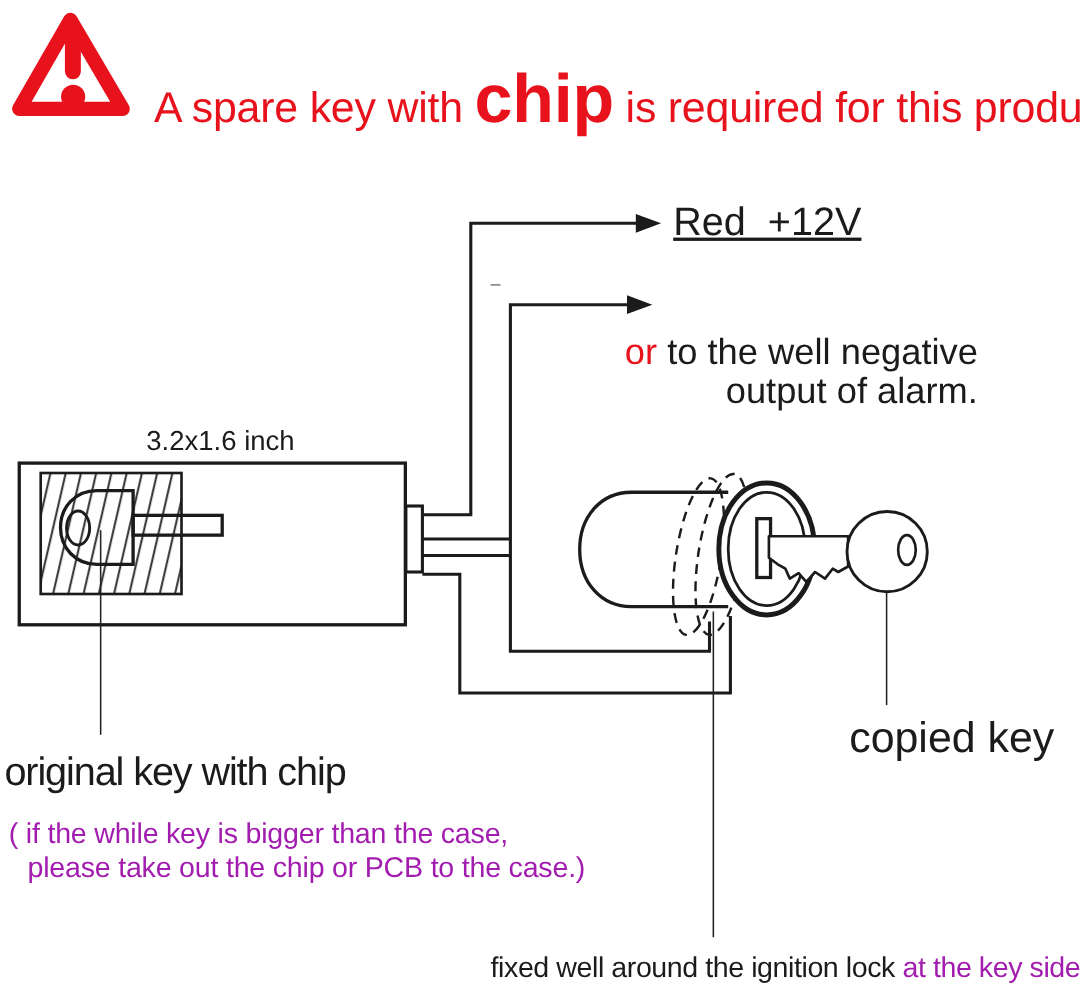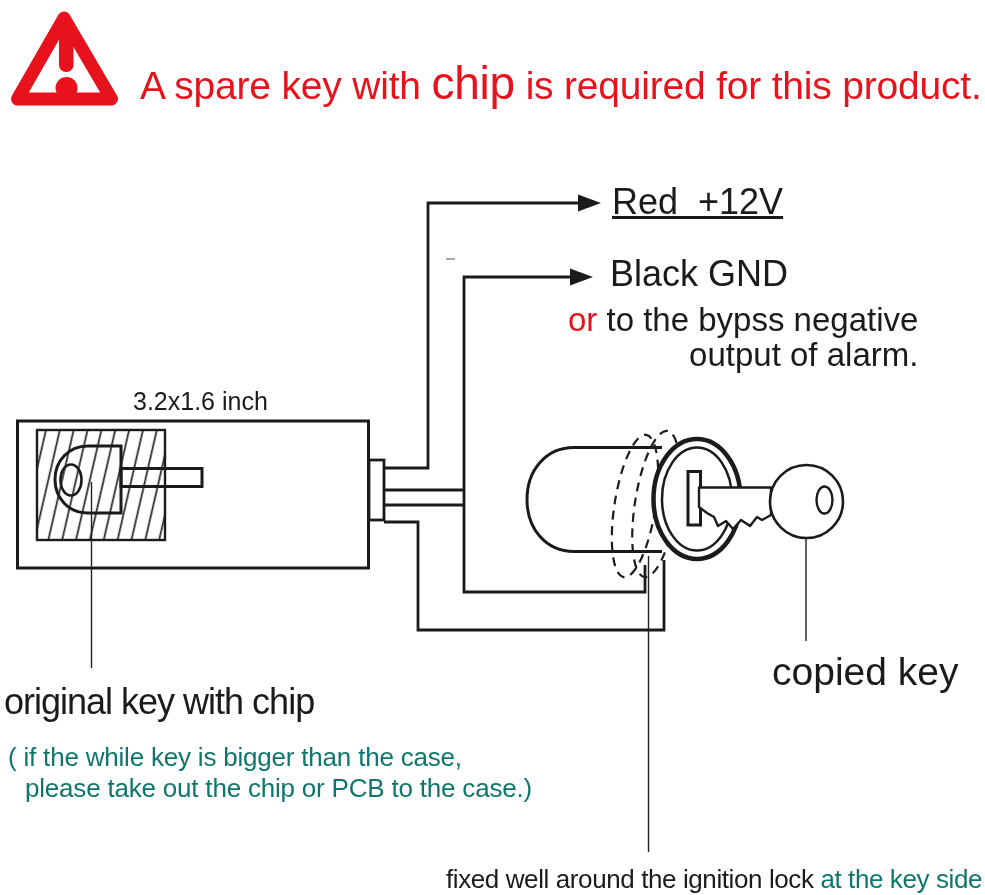--- a/index.html
+++ b/index.html
@@ -4,25 +4,25 @@
 <style>
   html,body{margin:0;padding:0;background:#ffffff;}
   #stage{
     position:relative;width:985px;height:895px;background:#ffffff;overflow:hidden;
     font-family:"Liberation Sans", sans-serif;color:#1b1b1b;
   }
   #diagram-svg{position:absolute;left:0;top:0;}
   .t{position:absolute;white-space:nowrap;line-height:1;}
   .ink{color:#1b1b1b;}
   .red{color:#e8121d;}
-  .crimson{color:#0f766e;}
+  .crimson{color:#a21caf;}
   .pre{white-space:pre;}
 
   .heading{left:140px;top:60px;font-size:39px;letter-spacing:-0.2px;}
-  .heading .chip{font-size:46px;font-weight:normal;vertical-align:baseline;}
+  .heading .chip{font-size:62px;font-weight:bold;vertical-align:baseline;}
 
   .red-label{left:612px;top:184px;font-size:36px;text-decoration:underline;}
   .black-label{left:610px;top:256px;font-size:36px;}
 
   .or-block{left:568px;top:302px;font-size:33px;line-height:35px;}
   .or-block .line2{padding-left:42px;text-align:right;}
 
   .size-label{left:133px;top:389px;font-size:25px;}
 
   .orig-key-label{left:4px;top:684px;font-size:36px;letter-spacing:-1px;}
@@ -91,24 +91,23 @@
     </g>
 
     <path d="M446 259 h9" stroke="#909090" stroke-width="1.6"></path>
   </svg>
 
   <div class="t heading red">
     <span>A spare key with </span><span class="chip">chip</span><span> is required for this product.</span>
   </div>
 
   <div class="t red-label ink pre">Red  +12V</div>
-  <div class="t black-label ink">Black GND</div>
 
   <div class="t or-block ink">
-    <div><span class="red">or</span><span> to the bypss negative</span></div>
+    <div><span class="red">or</span><span> to the well negative</span></div>
     <div class="line2">output of alarm.</div>
   </div>
 
   <div class="t size-label ink">3.2x1.6 inch</div>
 
   <div class="t orig-key-label ink">original key with chip</div>
 
   <div class="t note-block crimson">
     <div>( if the while key is bigger than the case,</div>
     <div class="line2">please take out the chip or PCB to the case.)</div>

